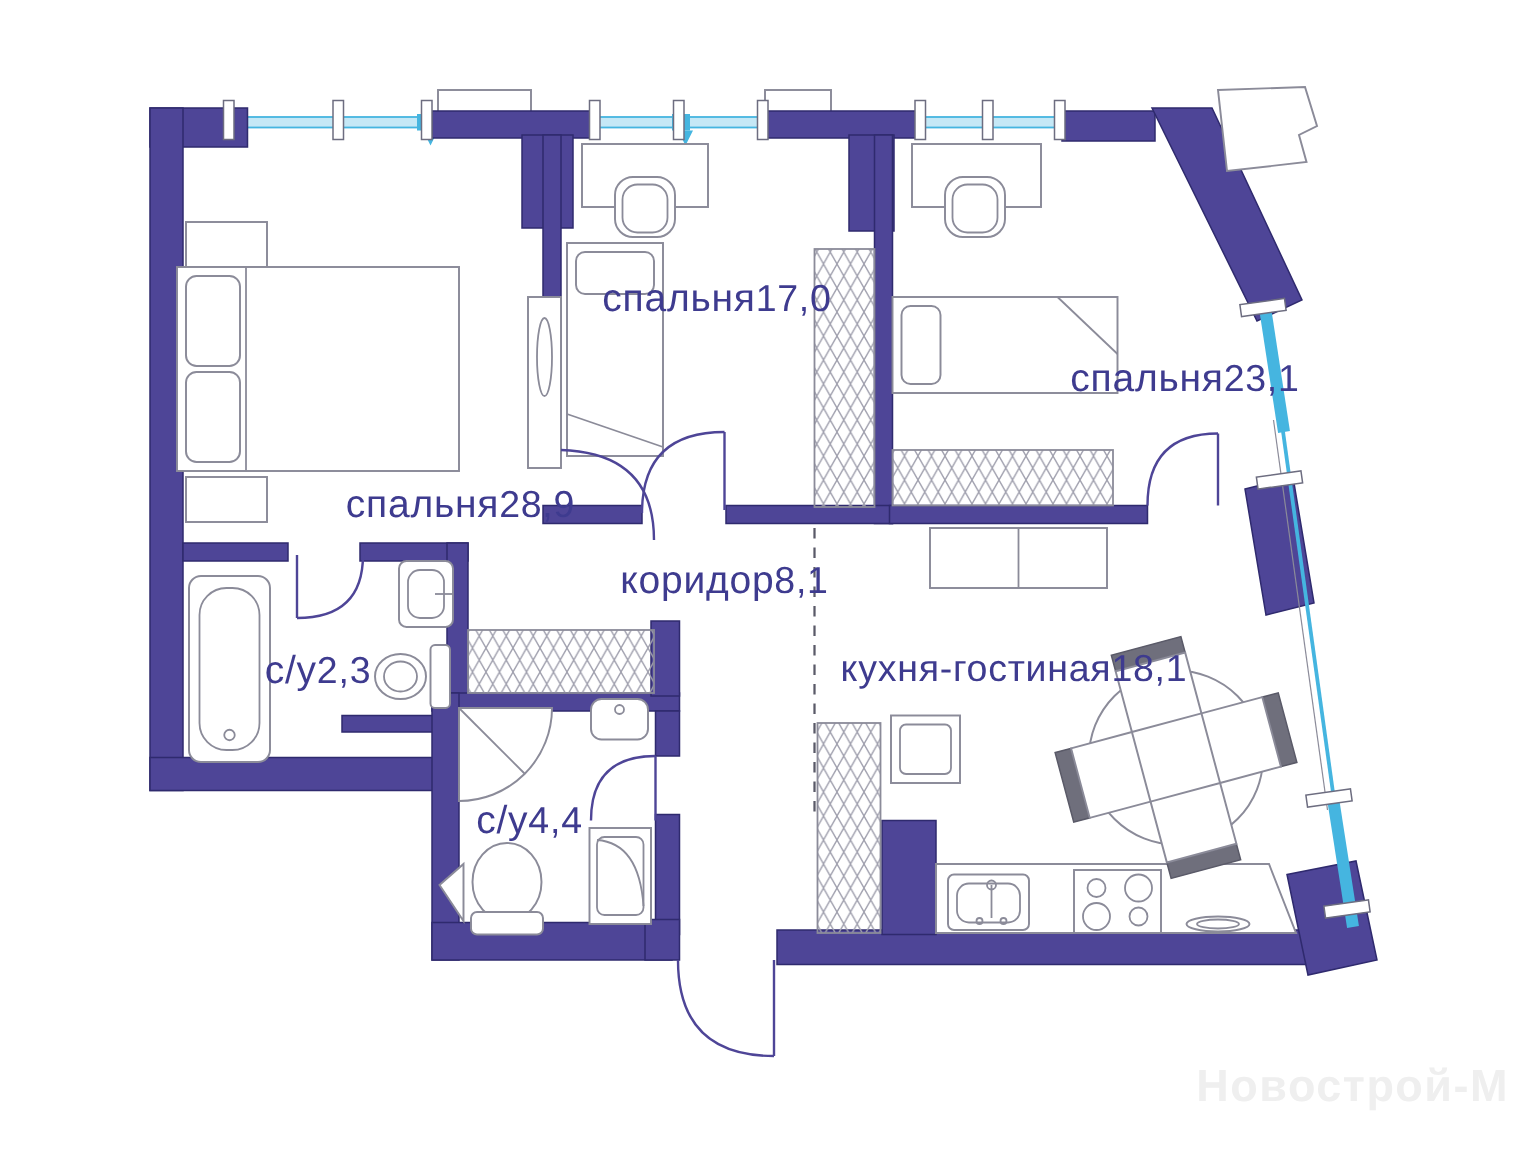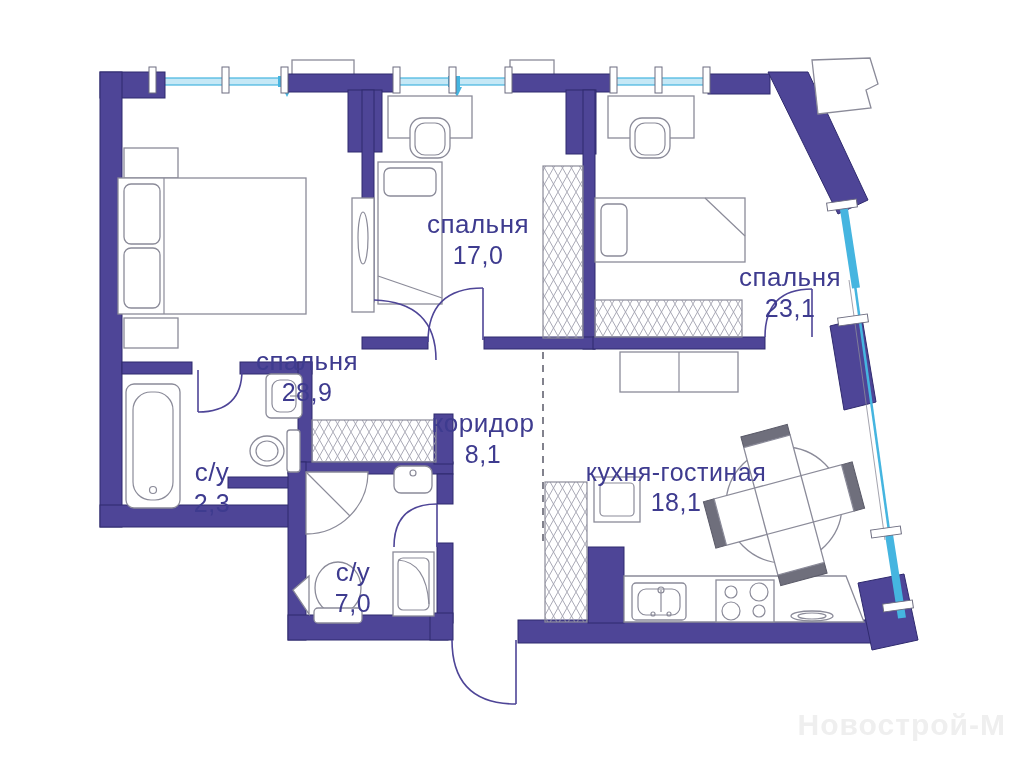--- a/index.html
+++ b/index.html
@@ -11,23 +11,23 @@
   .furn{fill:#ffffff;stroke:var(--furniture);stroke-width:1.3;}
   .furn-line{fill:none;stroke:var(--furniture);stroke-width:1.2;}
   .hatch{fill:url(#hatch);stroke:var(--furniture);stroke-width:1.2;}
   .door{fill:none;stroke:var(--wall);stroke-width:1.6;}
   .win{fill:var(--window-light);stroke:var(--window);stroke-width:1.2;}
   .winline{stroke:var(--window);fill:none;}
   .tab{fill:#ffffff;stroke:#6d6d80;stroke-width:1;}
   .frame{fill:#ffffff;stroke:var(--furniture);stroke-width:1.3;}
   .dark{fill:#6f6f7c;stroke:#5a5a68;stroke-width:1;}
   .dash{stroke:#5a5a68;stroke-width:1.5;stroke-dasharray:7 6;}
-  .room-label{position:absolute;transform:translate(-50%,-50%);display:flex;flex-direction:column;
+  .room-label{position:absolute;transform:translate(-50%,-50%);display:flex;flex-direction:row;
               align-items:center;color:var(--label);line-height:1.2;text-align:center;
-              letter-spacing:.5px;pointer-events:none;margin-top:41px;}
+              letter-spacing:.5px;pointer-events:none;}
   .room-label .room-name{font-size:26px;}
   .room-label .room-area{font-size:25px;}
   .room-label.small .room-name{font-size:25px;}
   .watermark{position:absolute;right:18px;bottom:26px;font-size:30px;font-weight:bold;
              color:var(--watermark);letter-spacing:1px;}
 </style>
 </head>
 <body>
 
 <div class="canvas">
@@ -221,32 +221,32 @@
   <span class="room-area">17,0</span>
 </div>
 <div class="room-label" style="left:790px;top:252px">
   <span class="room-name">спальня</span>
   <span class="room-area">23,1</span>
 </div>
 <div class="room-label" style="left:307px;top:336px">
   <span class="room-name">спальня</span>
   <span class="room-area">28,9</span>
 </div>
-<div class="room-label" style="left:483px;top:398px">
+<div class="room-label" style="left:483px;top:387px">
   <span class="room-name">коридор</span>
   <span class="room-area">8,1</span>
 </div>
 <div class="room-label small" style="left:676px;top:446px">
   <span class="room-name">кухня-гостиная</span>
   <span class="room-area">18,1</span>
 </div>
 <div class="room-label" style="left:212px;top:447px">
   <span class="room-name">с/у</span>
   <span class="room-area">2,3</span>
 </div>
 <div class="room-label" style="left:353px;top:547px">
   <span class="room-name">с/у</span>
-  <span class="room-area">7,0</span>
+  <span class="room-area">4,4</span>
 </div>
 
 <div class="watermark">Новострой-М</div>
 
 </div>
 
 </body></html>

